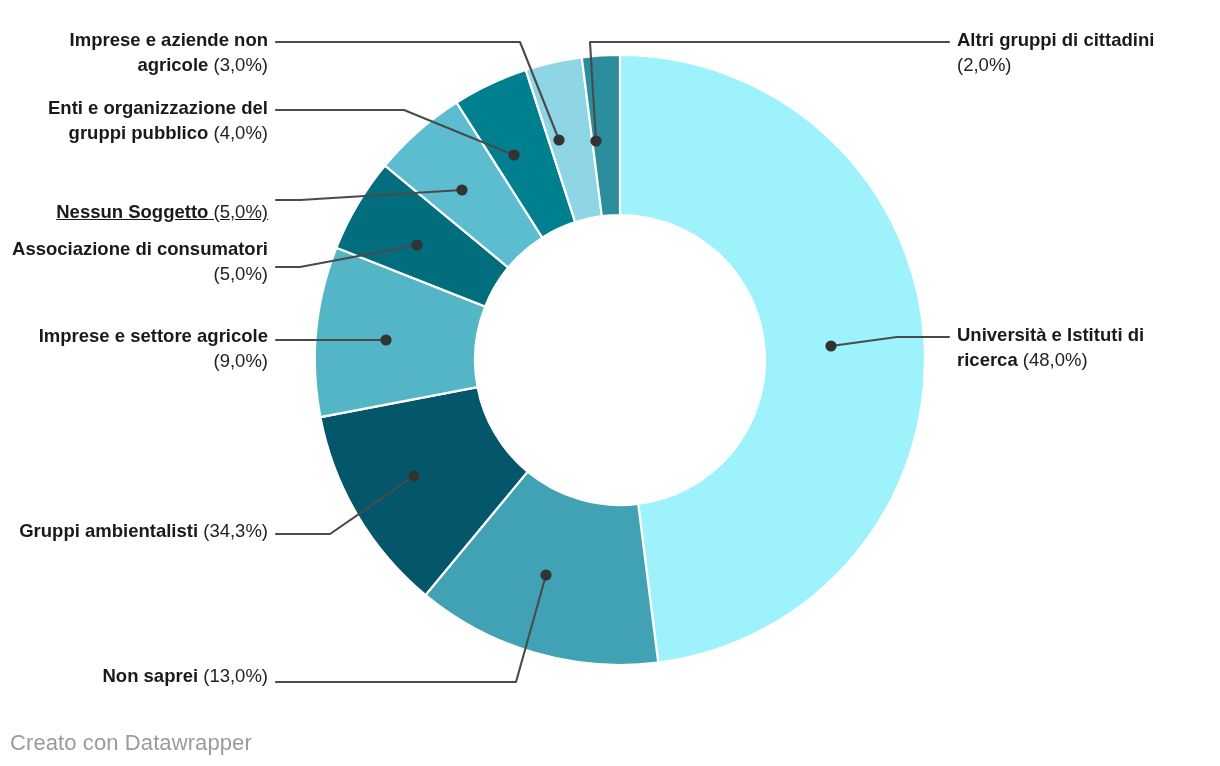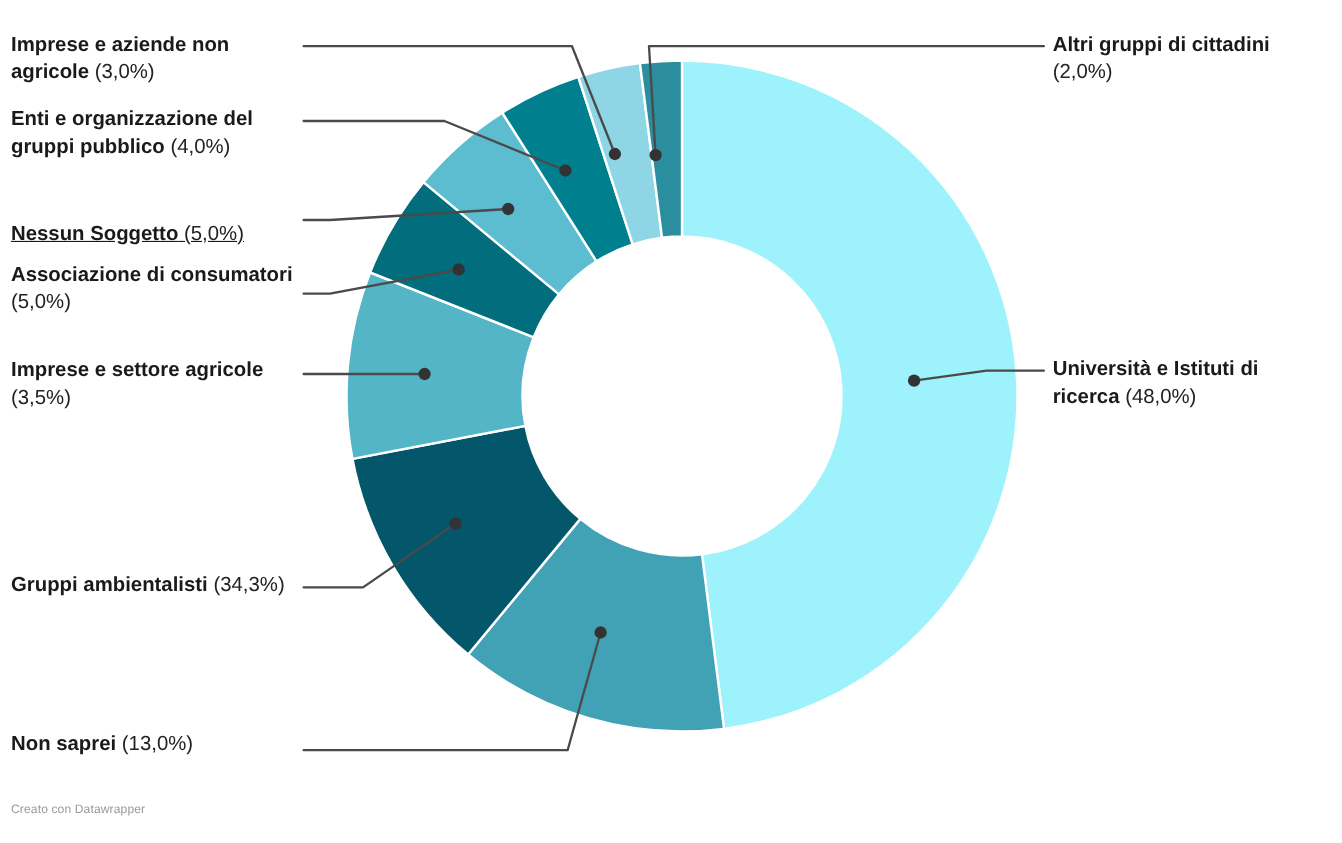--- a/index.html
+++ b/index.html
@@ -40,27 +40,27 @@
   .leader-dot { fill: #333333; }
   .callout-label {
     position: absolute;
     font-size: 18.5px;
     line-height: 25px;
     color: #1a1a1a;
     white-space: normal;
   }
   .callout-label .lbl-name { font-weight: bold; }
   .callout-label .lbl-pct { font-weight: normal; color: #222222; }
-  .align-right { }
+  .align-right { text-align: right; }
   .align-left  { text-align: left; }
   #footer-credit {
     position: absolute;
     left: 10px;
     top: 730px;
-    font-size: 11px;
+    font-size: 22px;
     color: #9a9a9a;
     letter-spacing: 0.1px;
   }
 </style>
 </head>
 <body>
 
 <div id="chart-root">
   <svg id="donut-svg" viewBox="0 0 1220 766" preserveAspectRatio="none">
     <g id="slices-group">
@@ -92,21 +92,21 @@
         <path d="M 559 140 L 520 42 L 276 42" class="leader-line"></path>
         <circle cx="559" cy="140" r="5.6" class="leader-dot"></circle>
         <path d="M 596 141 L 590 42 L 949 42" class="leader-line"></path>
         <circle cx="596" cy="141" r="5.6" class="leader-dot"></circle>
       </g>
   </svg>
   <div id="labels-layer">
       <div class="callout-label align-left" style="left: 957px; top: 322px; width: 252px;"><span class="lbl-name">Università e Istituti di ricerca</span><span class="lbl-pct"> (48,0%)</span></div>
       <div class="callout-label align-right" style="left: 10px; top: 663px; width: 258px;"><span class="lbl-name">Non saprei</span><span class="lbl-pct"> (13,0%)</span></div>
       <div class="callout-label align-right" style="left: 10px; top: 518px; width: 258px;"><span class="lbl-name">Gruppi ambientalisti</span><span class="lbl-pct"> (34,3%)</span></div>
-      <div class="callout-label align-right" style="left: 10px; top: 323px; width: 258px;"><span class="lbl-name">Imprese e settore agricole</span><span class="lbl-pct"> (3,5%)</span></div>
+      <div class="callout-label align-right" style="left: 10px; top: 323px; width: 258px;"><span class="lbl-name">Imprese e settore agricole</span><span class="lbl-pct"> (9,0%)</span></div>
       <div class="callout-label align-right" style="left: 10px; top: 236px; width: 258px;"><span class="lbl-name">Associazione di consumatori</span><span class="lbl-pct"> (5,0%)</span></div>
       <div class="callout-label align-right" style="left: 10px; top: 199px; width: 258px; text-decoration: underline;"><span class="lbl-name">Nessun Soggetto</span><span class="lbl-pct"> (5,0%)</span></div>
       <div class="callout-label align-right" style="left: 10px; top: 95px; width: 258px;"><span class="lbl-name">Enti e organizzazione del gruppi pubblico</span><span class="lbl-pct"> (4,0%)</span></div>
       <div class="callout-label align-right" style="left: 10px; top: 27px; width: 258px;"><span class="lbl-name">Imprese e aziende non agricole</span><span class="lbl-pct"> (3,0%)</span></div>
       <div class="callout-label align-left" style="left: 957px; top: 27px; width: 255px;"><span class="lbl-name">Altri gruppi di cittadini</span><span class="lbl-pct"> (2,0%)</span></div>
     </div>
   <div id="footer-credit">Creato con Datawrapper</div>
 </div>
 
 </body></html>

